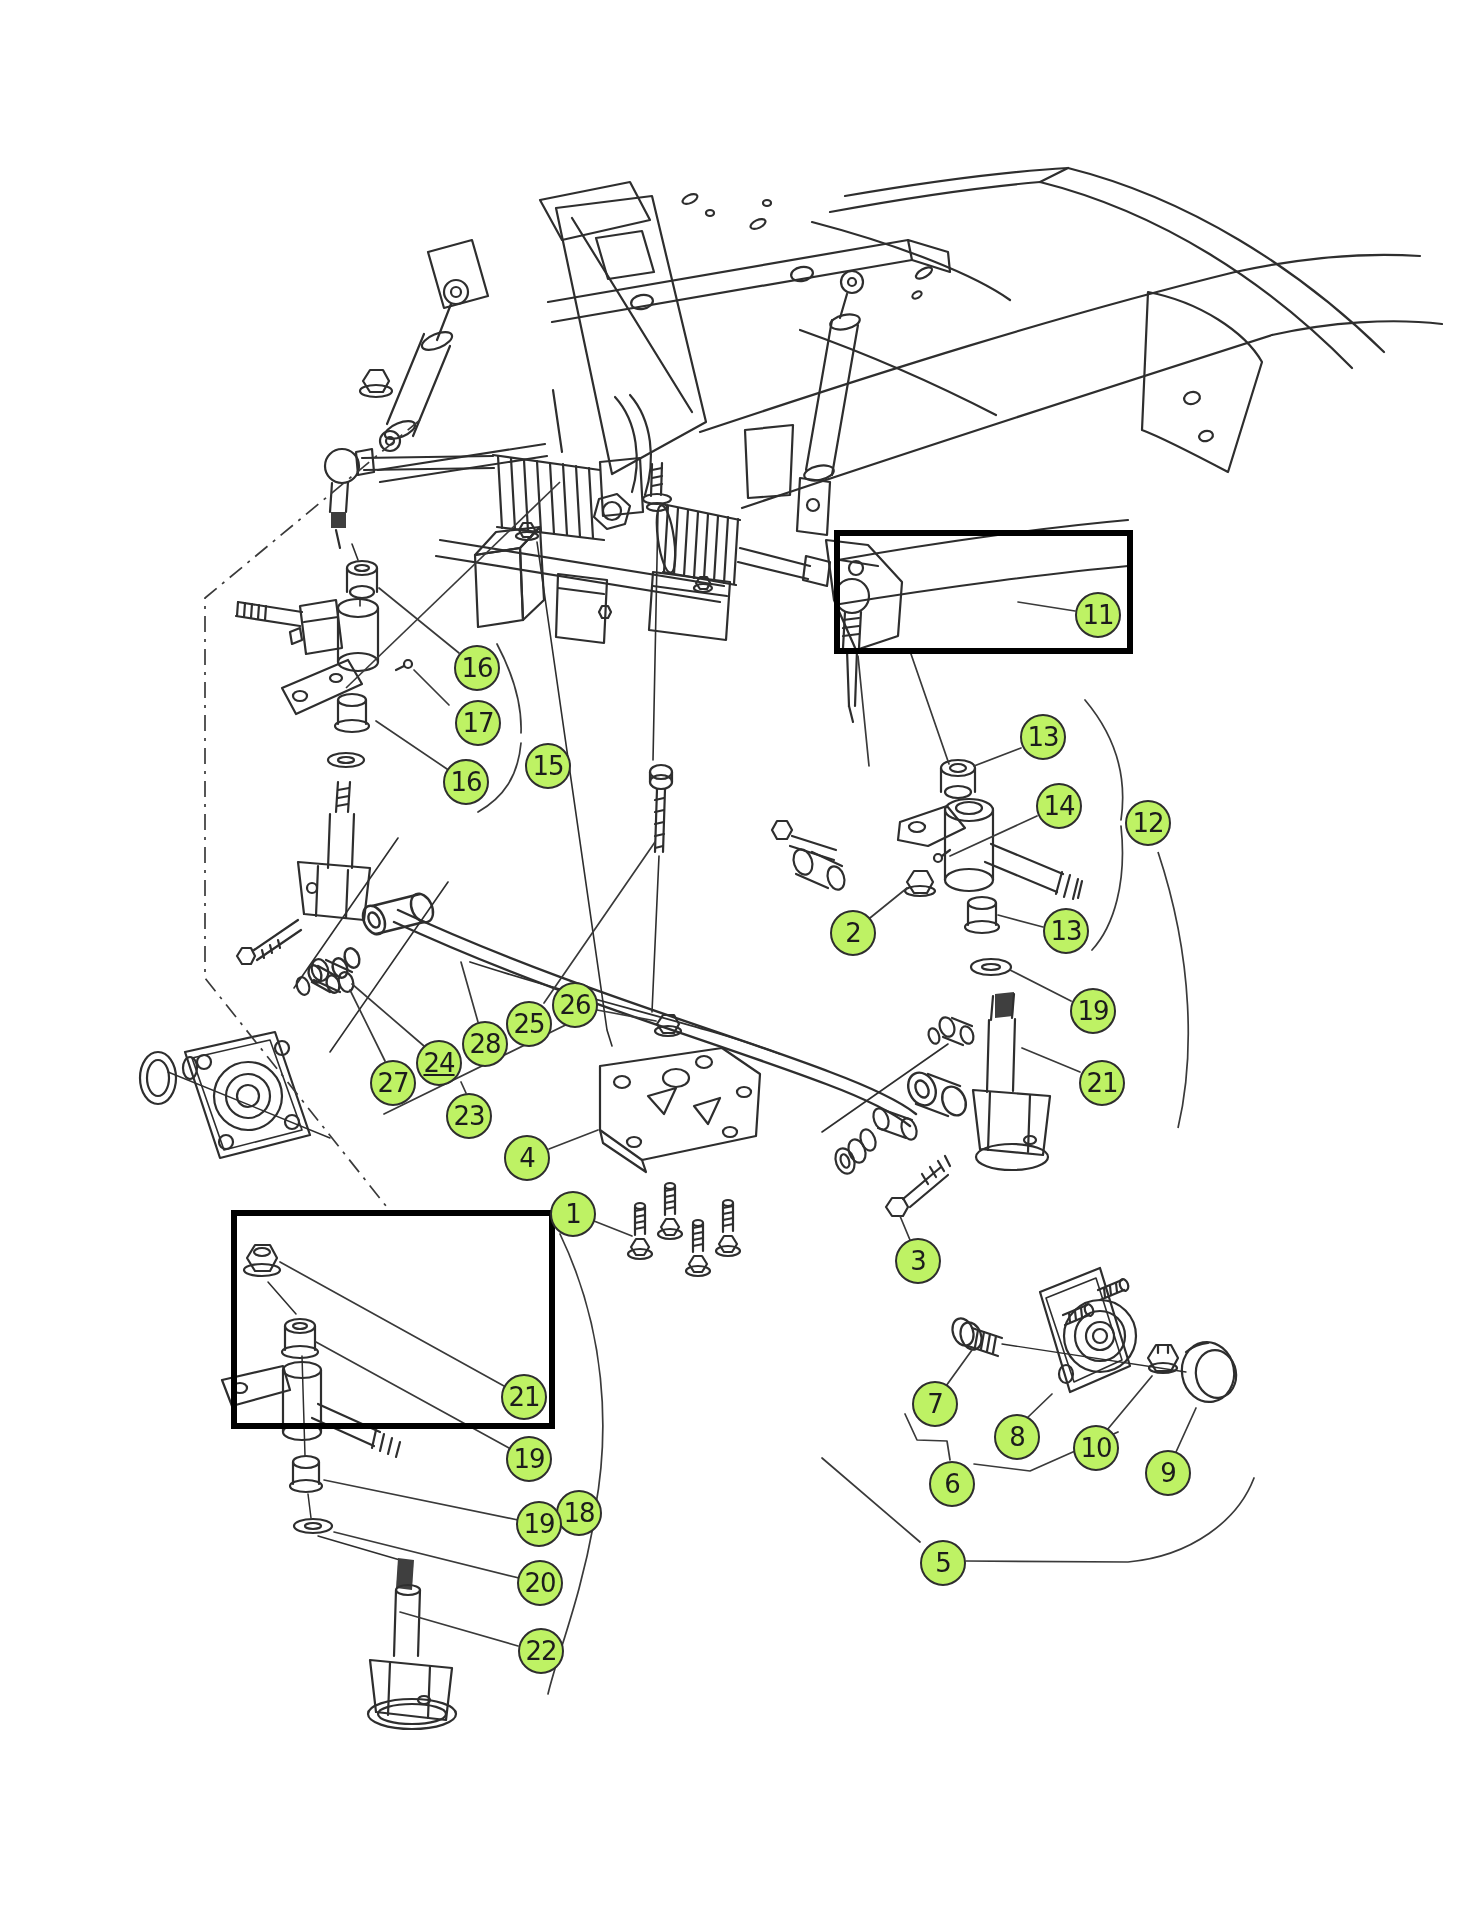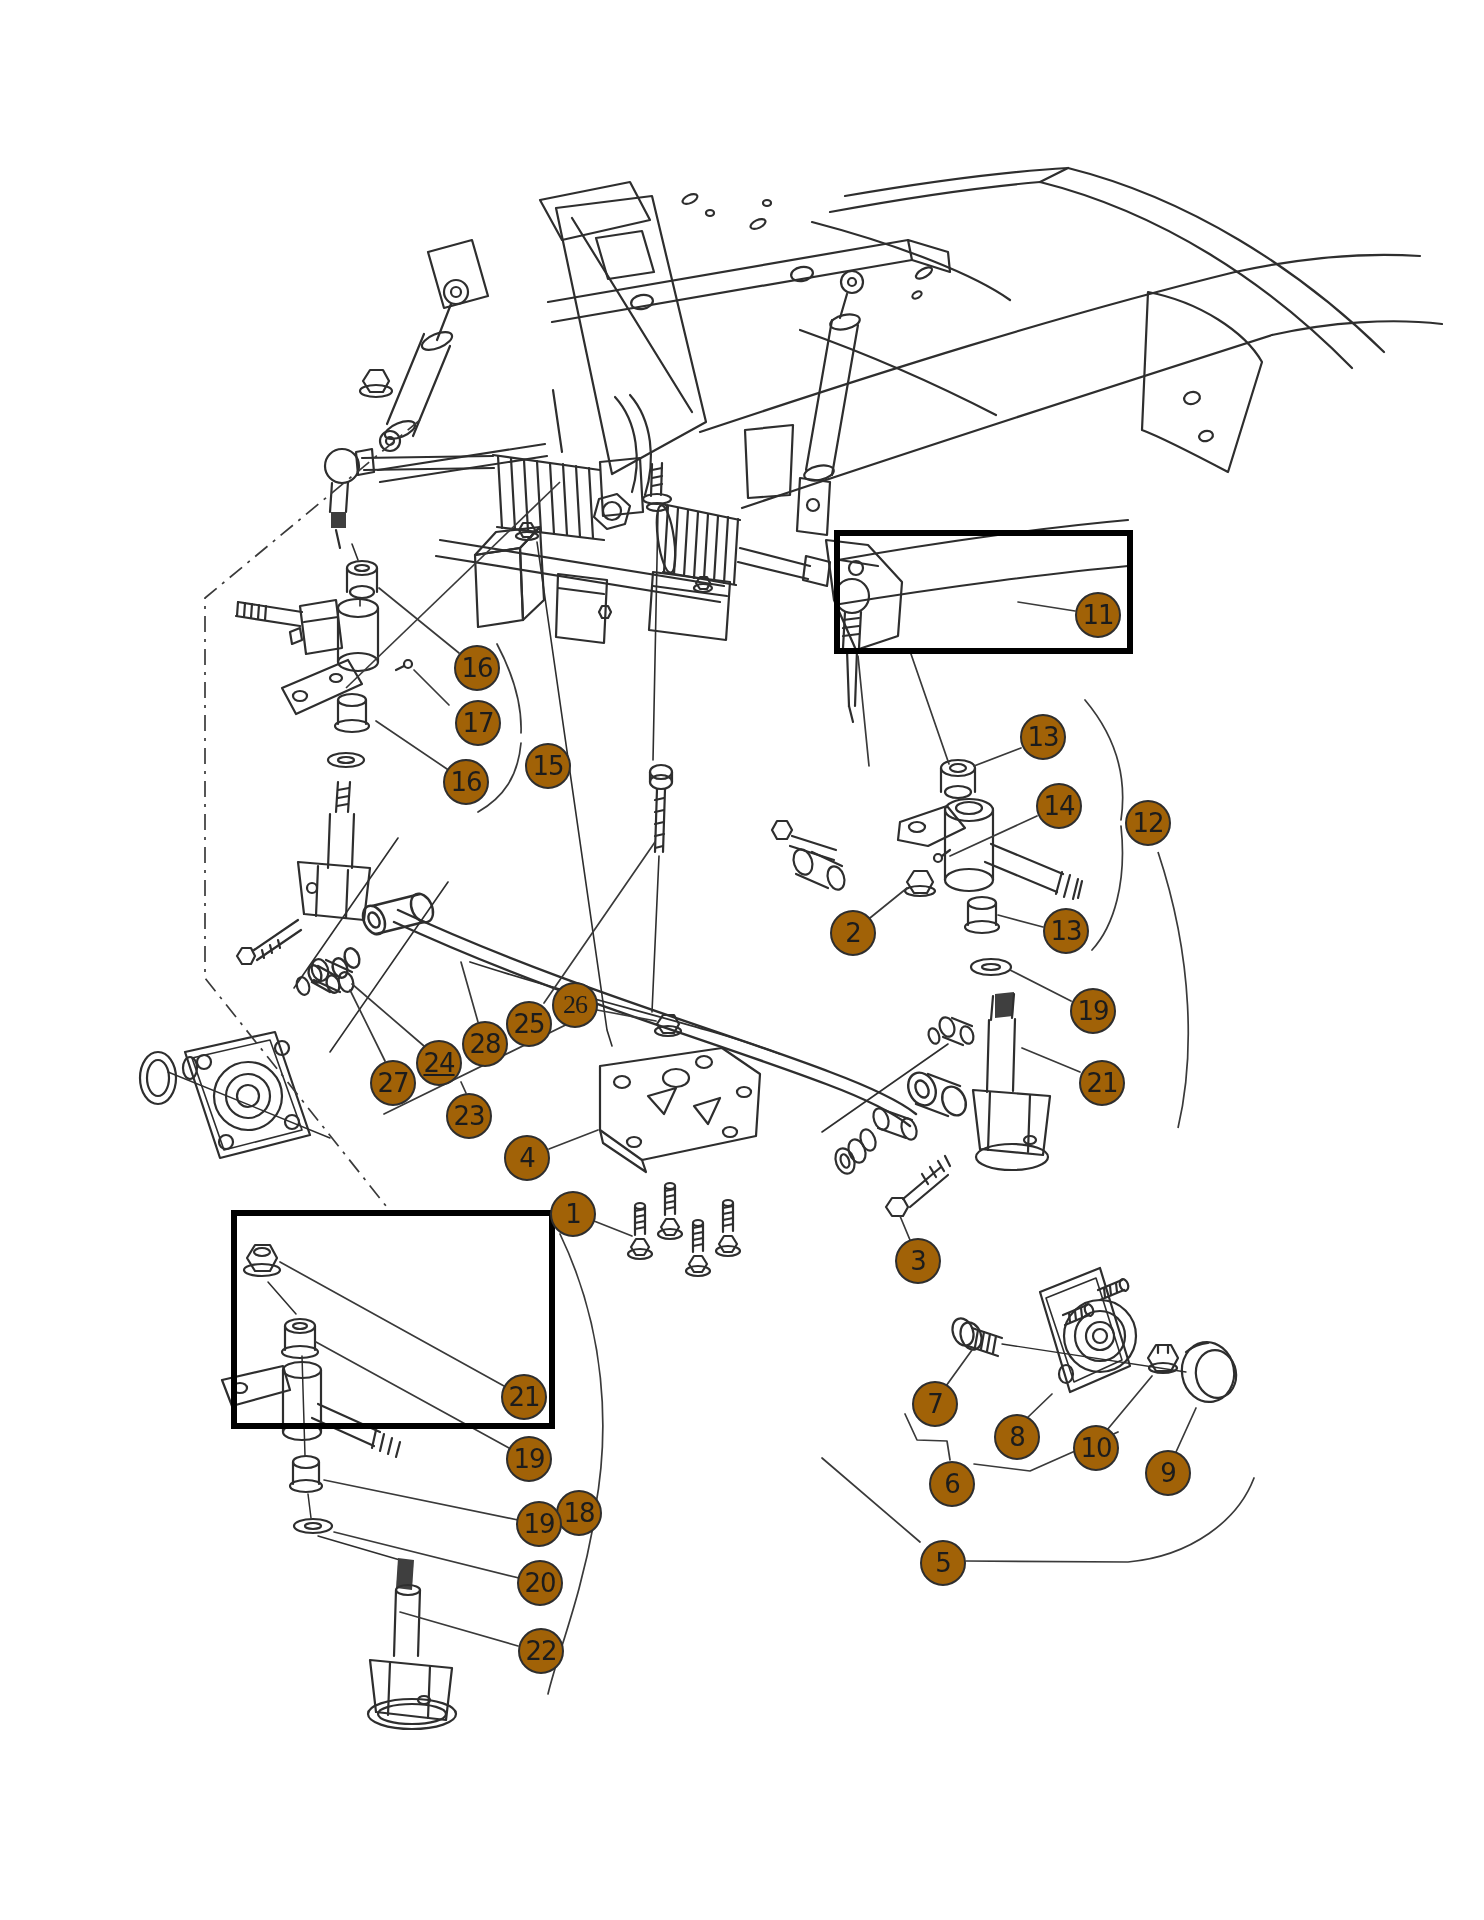--- a/index.html
+++ b/index.html
@@ -4,21 +4,21 @@
 <style>
   html,body{margin:0;padding:0;background:#ffffff;}
   #canvas{
     position:relative;width:1484px;height:1920px;background:#ffffff;
     font-family:"DejaVu Sans","Liberation Sans",sans-serif;overflow:hidden;
   }
   #artwork{position:absolute;left:0;top:0;}
   #callout-layer{position:absolute;left:0;top:0;width:100%;height:100%;}
   .callout{
     position:absolute;width:46px;height:46px;border-radius:50%;
-    border:2px solid #2e2e2e;background:#a16207;box-sizing:border-box;
+    border:2px solid #2e2e2e;background:#bef264;box-sizing:border-box;
     display:flex;align-items:center;justify-content:center;
     font-size:26px;line-height:1;color:#1c1c1c;letter-spacing:-1px;
   }
 </style>
 </head>
 <body>
 
 <div id="canvas">
 
 <svg id="artwork" width="1484" height="1920" viewBox="0 0 1484 1920" xmlns="http://www.w3.org/2000/svg">
@@ -507,18 +507,18 @@
       <div class="callout" style="left: 1070px; top: 988px; border-color: rgb(46, 46, 46); color: rgb(28, 28, 28);">19</div>
       <div class="callout" style="left: 506px; top: 1436px; border-color: rgb(46, 46, 46); color: rgb(28, 28, 28);">19</div>
       <div class="callout" style="left: 516px; top: 1501px; border-color: rgb(46, 46, 46); color: rgb(28, 28, 28);">19</div>
       <div class="callout" style="left: 517px; top: 1560px; border-color: rgb(46, 46, 46); color: rgb(28, 28, 28);">20</div>
       <div class="callout" style="left: 1079px; top: 1060px; border-color: rgb(46, 46, 46); color: rgb(28, 28, 28);">21</div>
       <div class="callout" style="left: 501px; top: 1374px; border-color: rgb(46, 46, 46); color: rgb(28, 28, 28);">21</div>
       <div class="callout" style="left: 518px; top: 1628px; border-color: rgb(46, 46, 46); color: rgb(28, 28, 28);">22</div>
       <div class="callout" style="left: 446px; top: 1093px; border-color: rgb(46, 46, 46); color: rgb(28, 28, 28);">23</div>
       <div class="callout" style="left: 416px; top: 1040px; border-color: rgb(46, 46, 46); color: rgb(28, 28, 28); text-decoration: underline;">24</div>
       <div class="callout" style="left: 506px; top: 1001px; border-color: rgb(46, 46, 46); color: rgb(28, 28, 28);">25</div>
-      <div class="callout" style="left: 552px; top: 982px; border-color: rgb(46, 46, 46); color: rgb(28, 28, 28); font-family: Liberation Serif, serif;">26</div>
+      <div class="callout" style="left: 552px; top: 982px; border-color: rgb(46, 46, 46); color: rgb(28, 28, 28);">26</div>
       <div class="callout" style="left: 370px; top: 1060px; border-color: rgb(46, 46, 46); color: rgb(28, 28, 28);">27</div>
       <div class="callout" style="left: 462px; top: 1021px; border-color: rgb(46, 46, 46); color: rgb(28, 28, 28);">28</div>
     </div>
 
 </div>
 
 </body></html>

